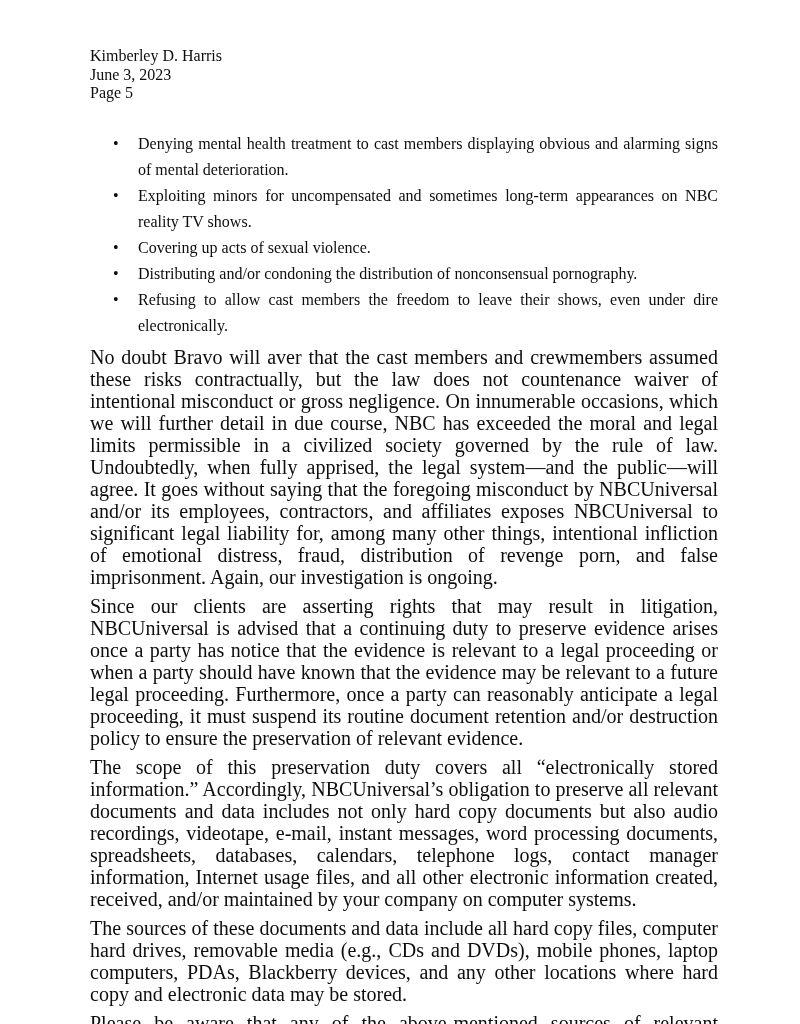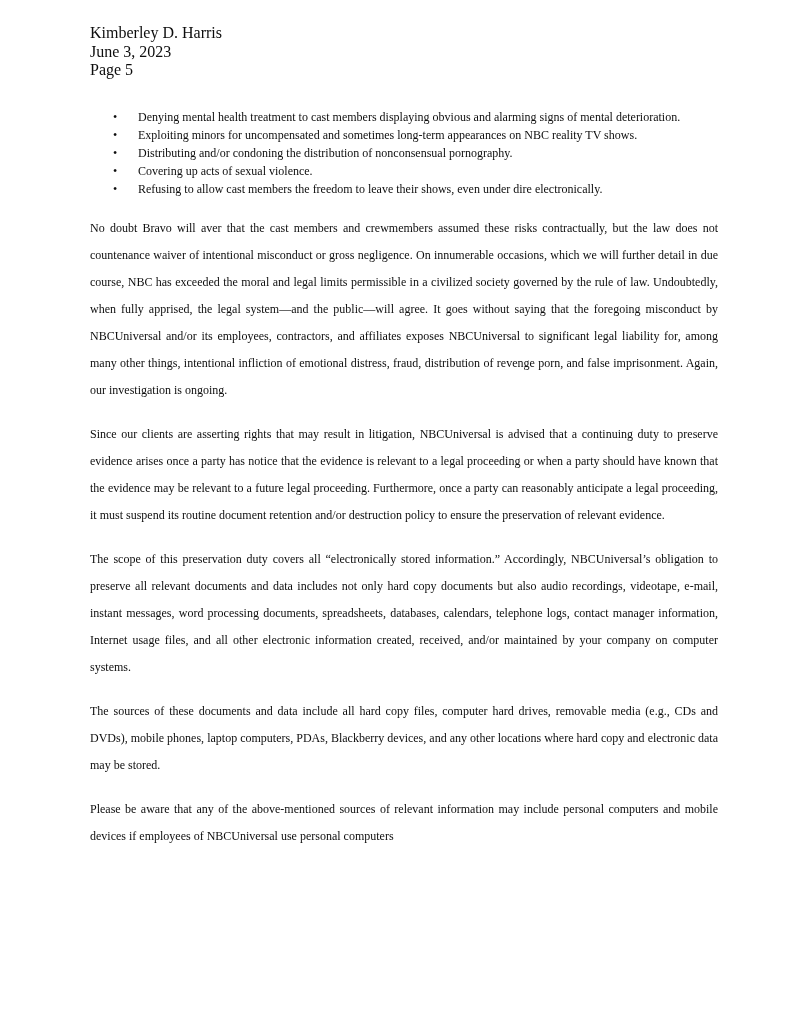--- a/index.html
+++ b/index.html
@@ -8,68 +8,68 @@
     background: #ffffff;
   }
   .page {
     position: relative;
     width: 800px;
     height: 1024px;
     background: #ffffff;
     color: #0d0d0d;
     font-family: "Liberation Serif", "DejaVu Serif", serif;
     box-sizing: border-box;
-    padding: 24px 82px 0 90px;
+    padding: 47px 82px 0 90px;
     overflow: hidden;
   }
   .letter-header {
     font-size: 16px;
     line-height: 18.5px;
   }
   .bullets {
     list-style: none;
     margin: 28px 0 0 0;
     padding: 0;
-    font-size: 12px;
-    line-height: 18px;
+    font-size: 16px;
+    line-height: 26px;
   }
   .bullets li {
     position: relative;
     padding-left: 48px;
     text-align: justify;
   }
   .bullets li::before {
     content: "\2022";
     position: absolute;
     left: 23px;
     top: 0;
   }
   .body-paragraph {
-    margin: 17px 0 0 0;
-    font-size: 12px;
-    line-height: 27px;
+    margin: 7px 0 0 0;
+    font-size: 20px;
+    line-height: 22px;
     text-align: justify;
   }
 </style>
 </head>
 <body>
 
 <div class="page">
 
   <div class="letter-header">
     <div>Kimberley D. Harris</div>
     <div>June 3, 2023</div>
     <div>Page 5</div>
   </div>
 
   <ul class="bullets">
     <li>Denying mental health treatment to cast members displaying obvious and alarming signs of mental deterioration.</li>
     <li>Exploiting minors for uncompensated and sometimes long-term appearances on NBC reality TV shows.</li>
+    <li>Covering up acts of sexual violence.</li>
     <li>Distributing and/or condoning the distribution of nonconsensual pornography.</li>
-    <li>Covering up acts of sexual violence.</li>
     <li>Refusing to allow cast members the freedom to leave their shows, even under dire electronically.</li>
   </ul>
 
   <p class="body-paragraph">No doubt Bravo will aver that the cast members and crewmembers assumed these risks contractually, but the law does not countenance waiver of intentional misconduct or gross negligence. On innumerable occasions, which we will further detail in due course, NBC has exceeded the moral and legal limits permissible in a civilized society governed by the rule of law. Undoubtedly, when fully apprised, the legal system—and the public—will agree. It goes without saying that the foregoing misconduct by NBCUniversal and/or its employees, contractors, and affiliates exposes NBCUniversal to significant legal liability for, among many other things, intentional infliction of emotional distress, fraud, distribution of revenge porn, and false imprisonment. Again, our investigation is ongoing.</p>
   <p class="body-paragraph">Since our clients are asserting rights that may result in litigation, NBCUniversal is advised that a continuing duty to preserve evidence arises once a party has notice that the evidence is relevant to a legal proceeding or when a party should have known that the evidence may be relevant to a future legal proceeding. Furthermore, once a party can reasonably anticipate a legal proceeding, it must suspend its routine document retention and/or destruction policy to ensure the preservation of relevant evidence.</p>
   <p class="body-paragraph">The scope of this preservation duty covers all “electronically stored information.”  Accordingly, NBCUniversal’s obligation to preserve all relevant documents and data includes not only hard copy documents but also audio recordings, videotape, e-mail, instant messages, word processing documents, spreadsheets, databases, calendars, telephone logs, contact manager information, Internet usage files, and all other electronic information created, received, and/or maintained by your company on computer systems.</p>
   <p class="body-paragraph">The sources of these documents and data include all hard copy files, computer hard drives, removable media (e.g., CDs and DVDs), mobile phones, laptop computers, PDAs, Blackberry devices, and any other locations where hard copy and electronic data may be stored.</p>
   <p class="body-paragraph">Please be aware that any of the above-mentioned sources of relevant information may include personal computers and mobile devices if employees of NBCUniversal use personal computers</p>
 
 </div>

